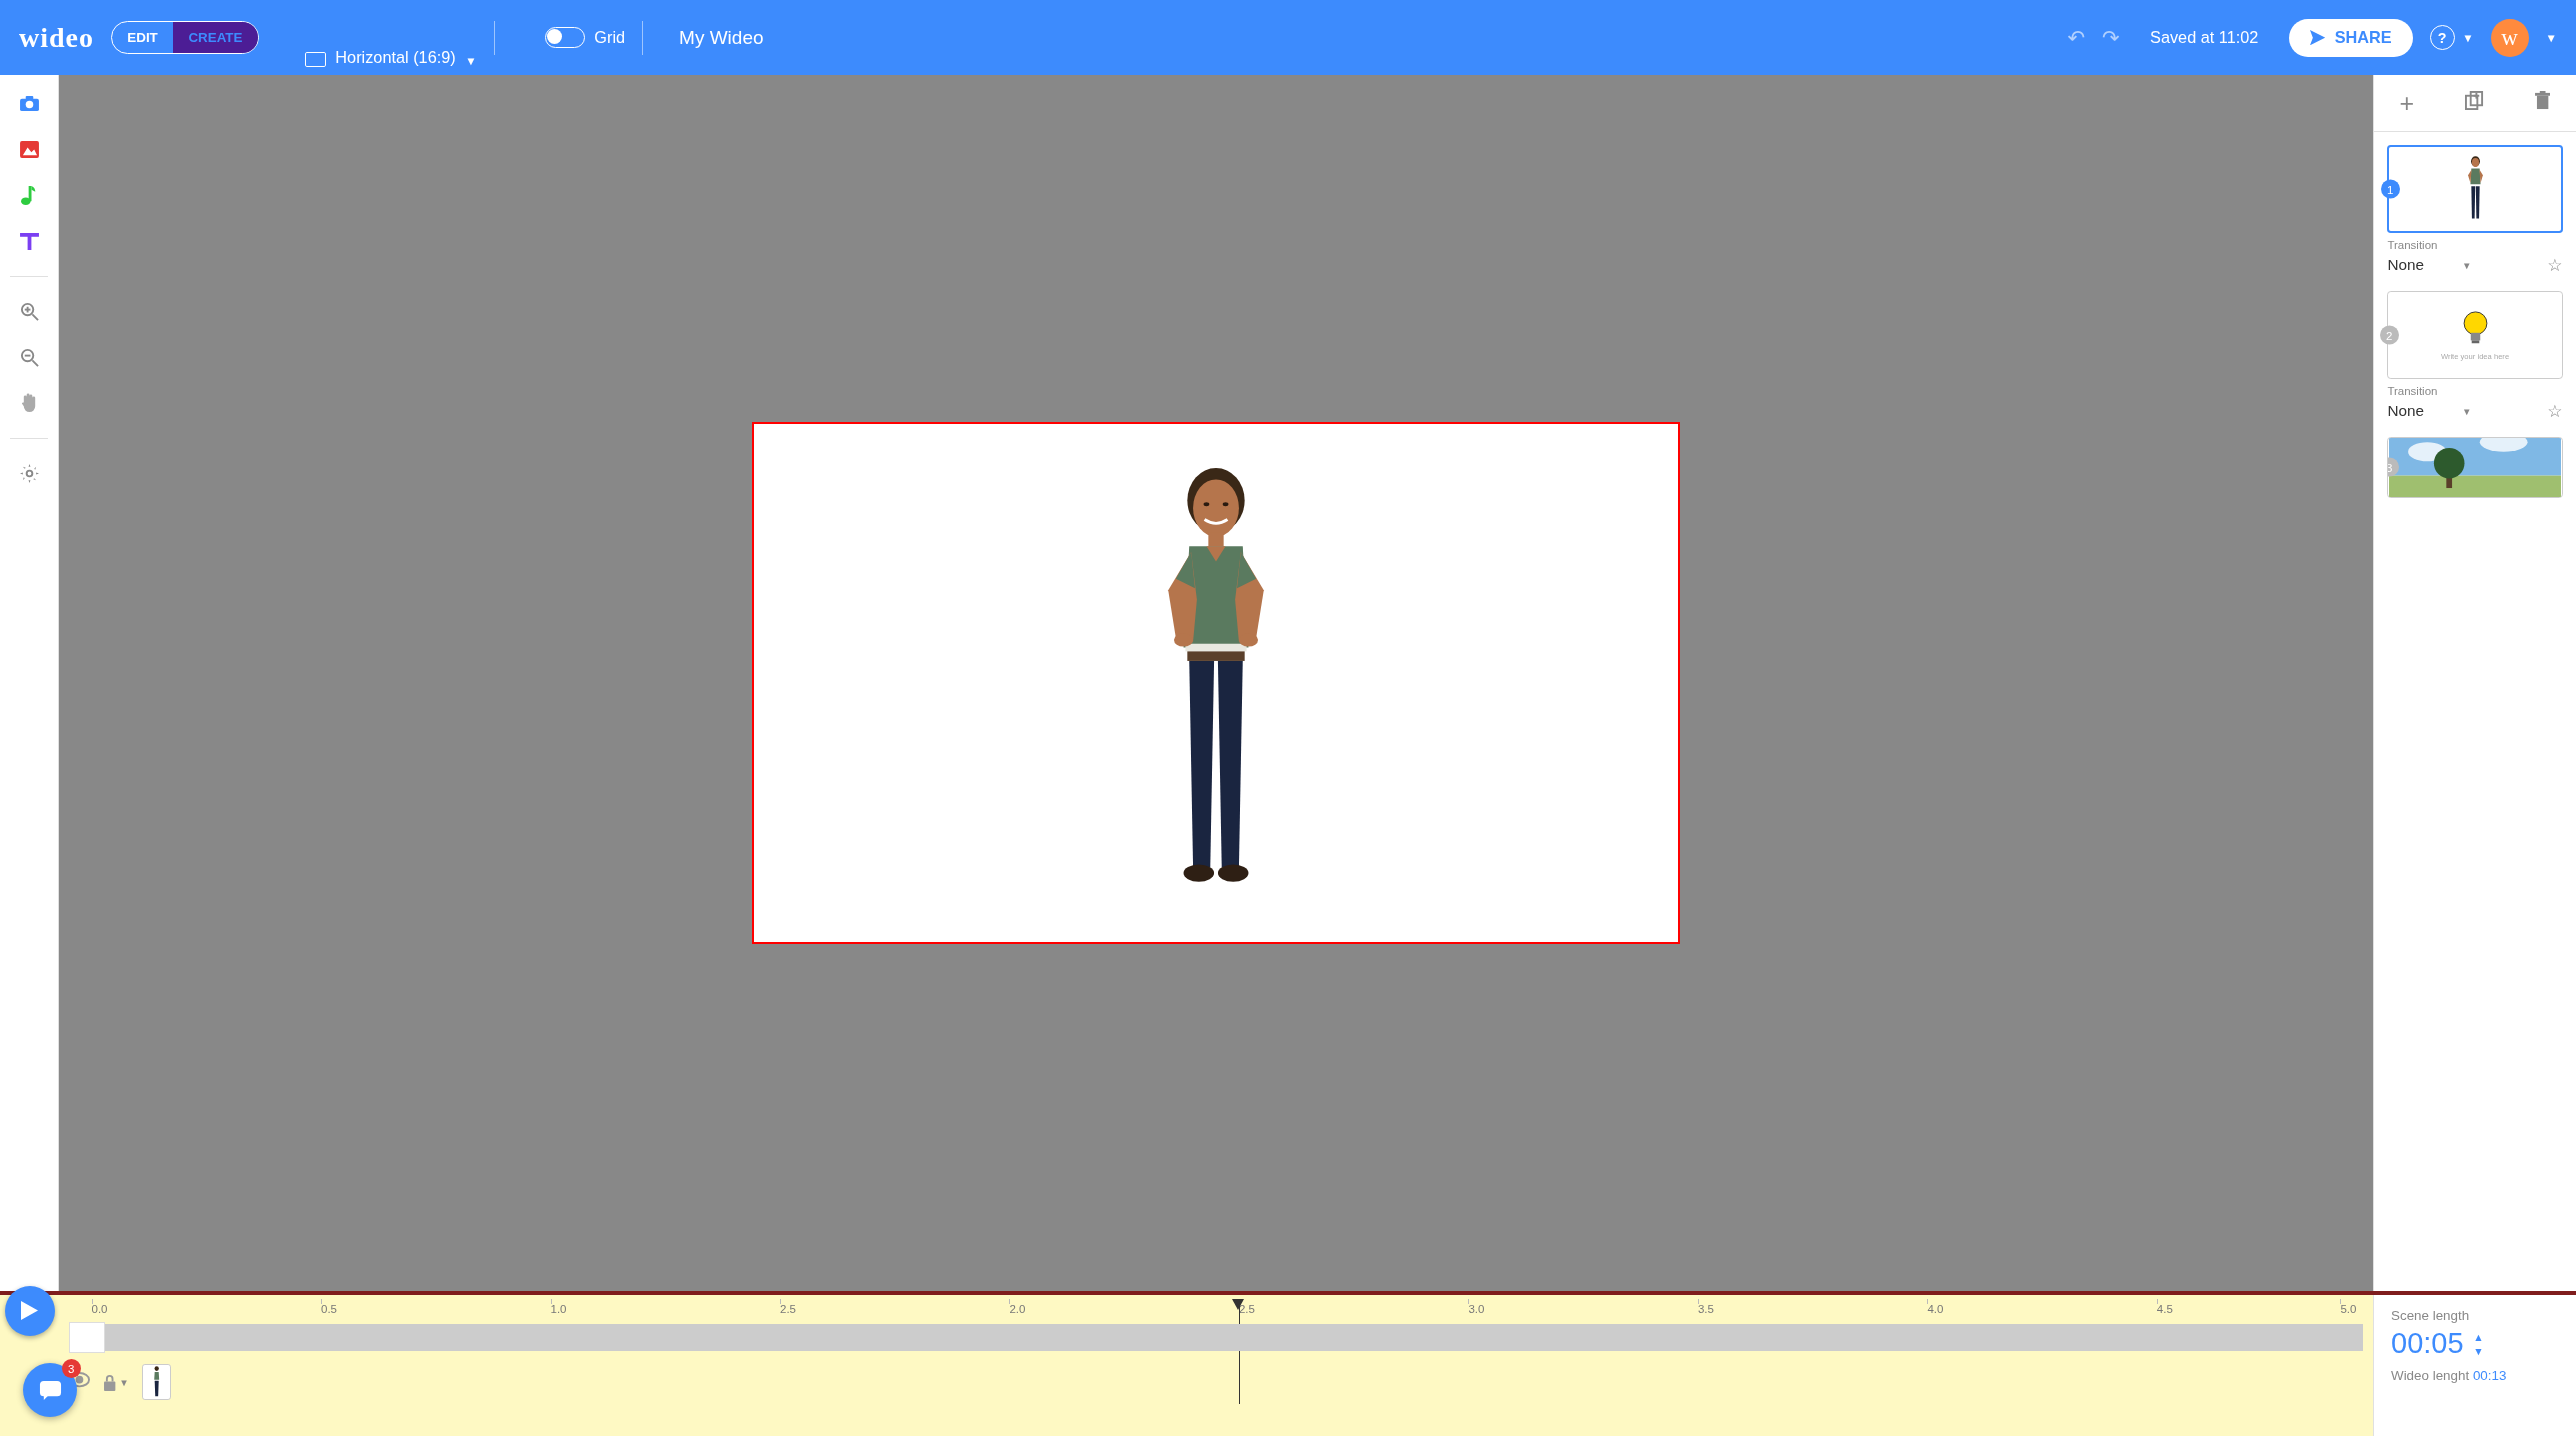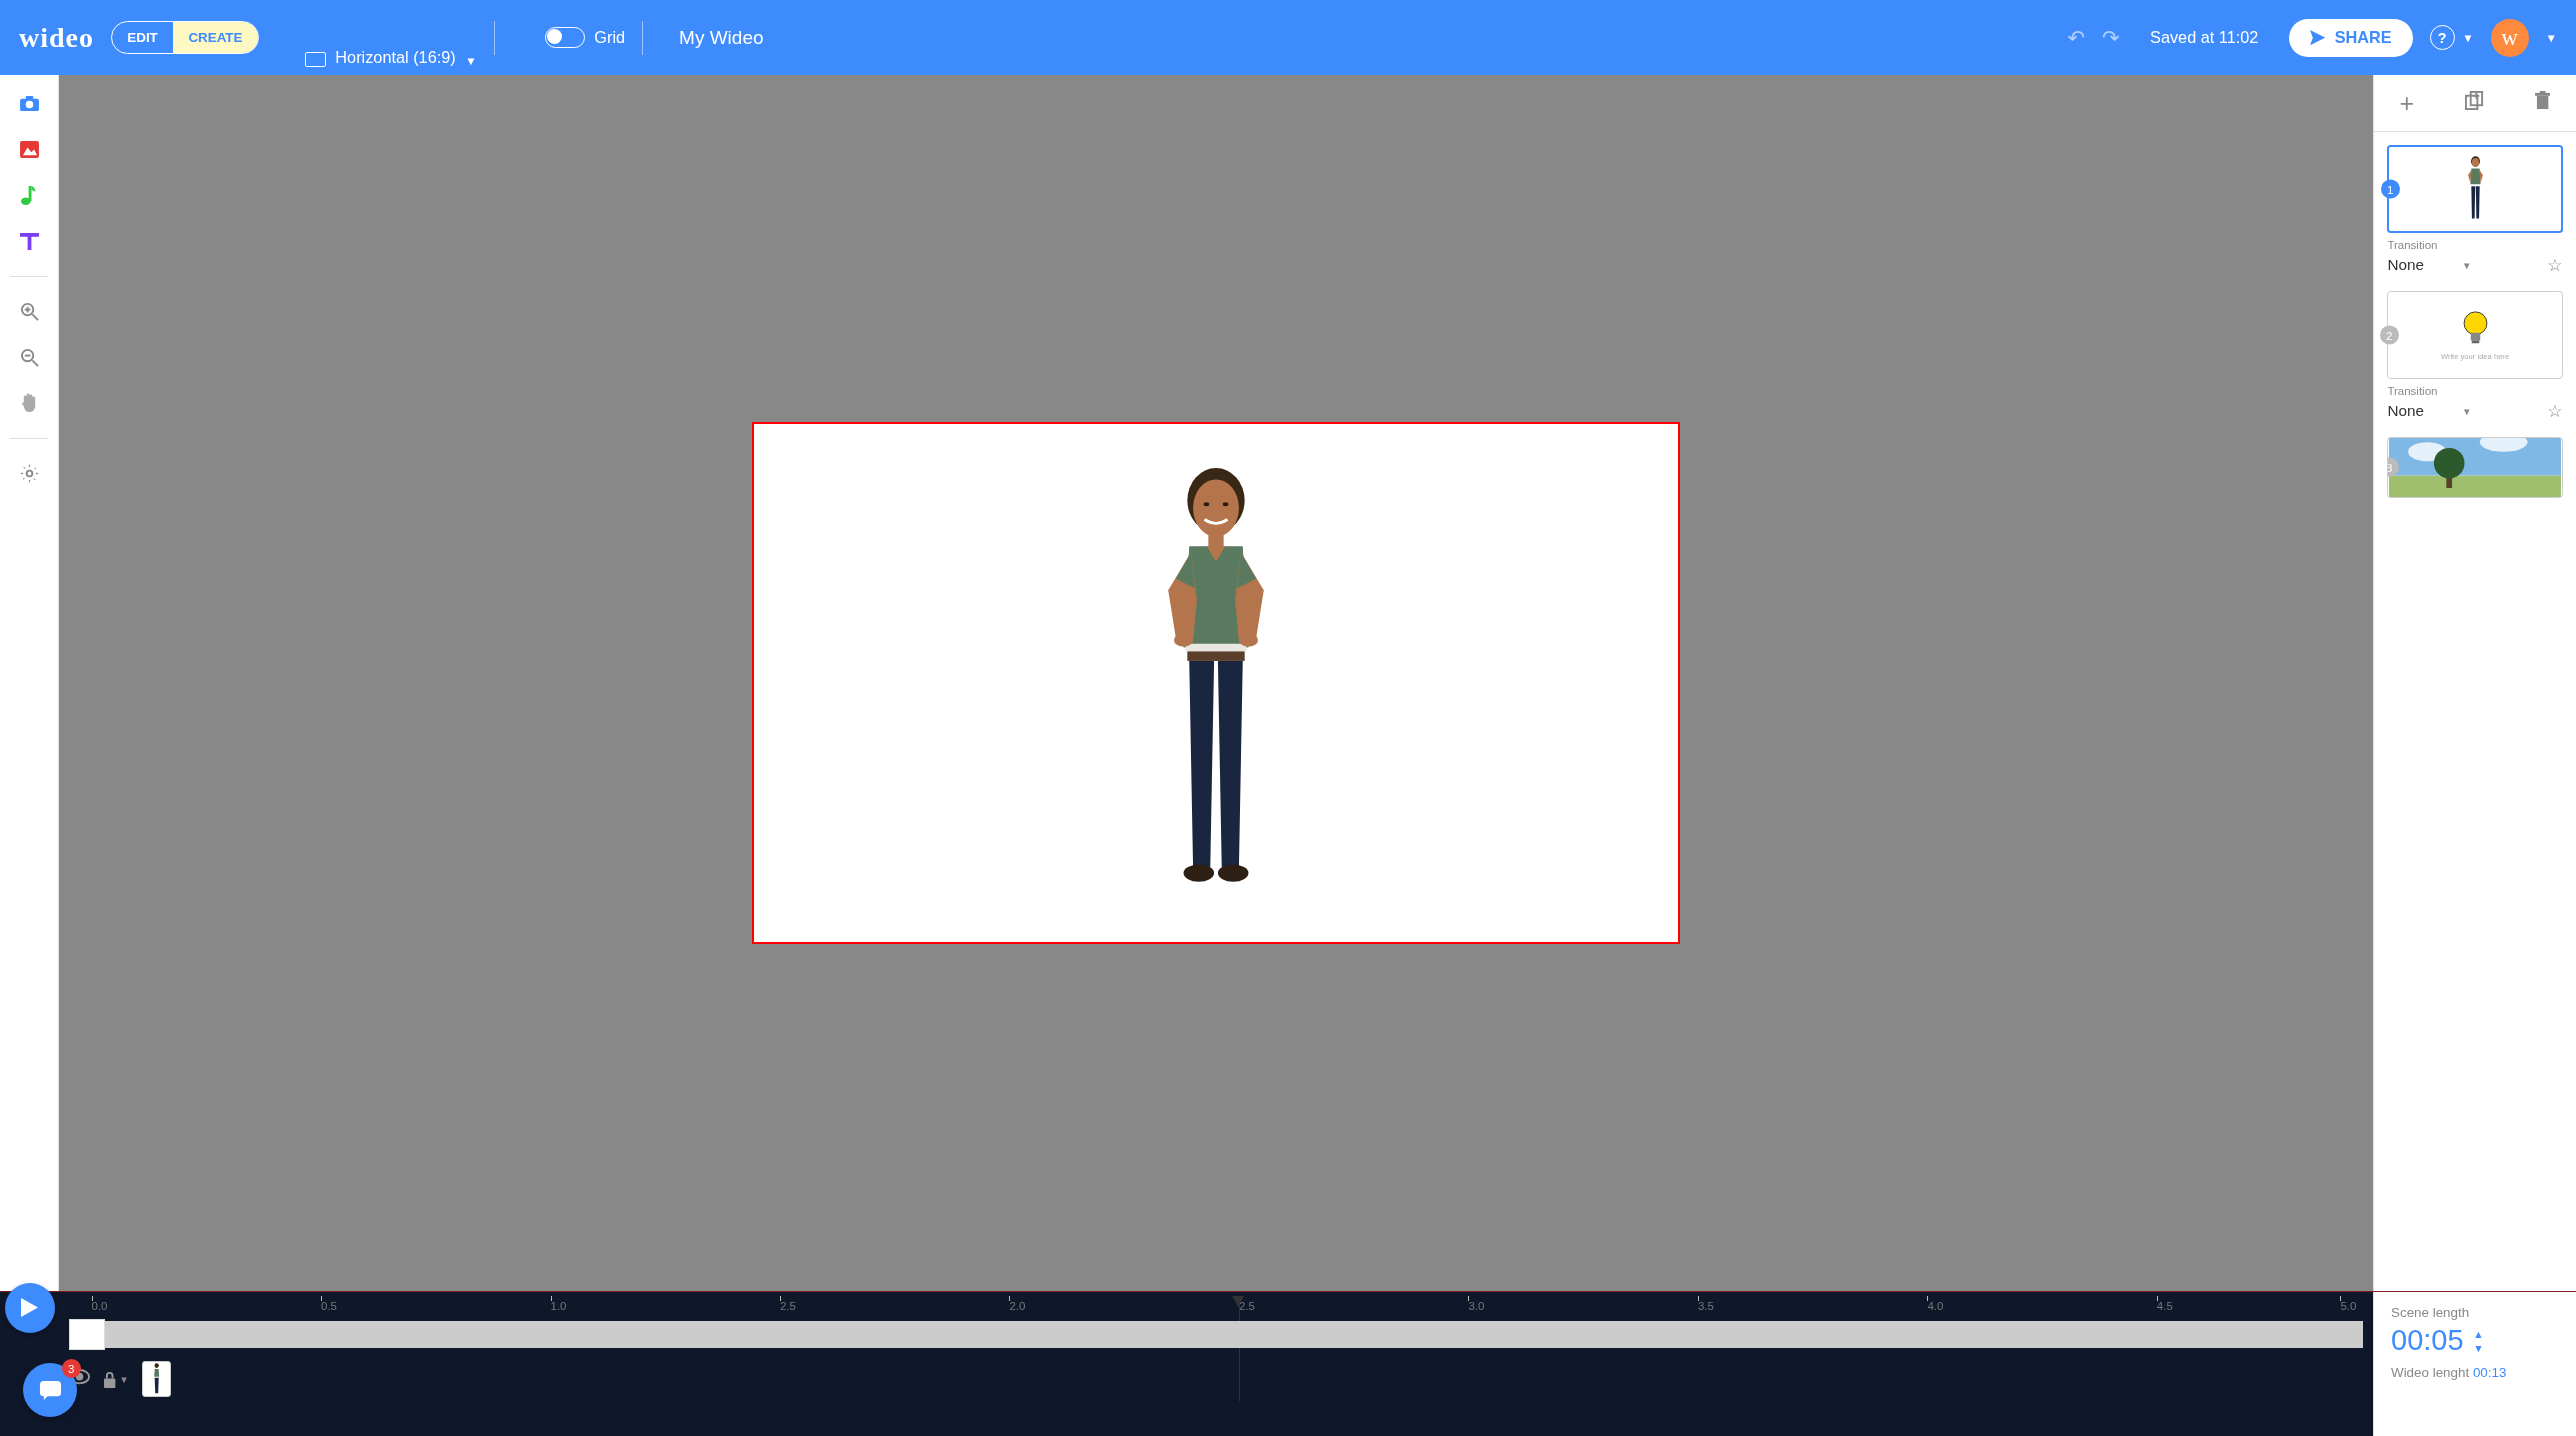--- a/index.html
+++ b/index.html
@@ -5,21 +5,21 @@
 *{margin:0;padding:0;box-sizing:border-box;font-family:Arial,Helvetica,sans-serif;}
 html,body{width:100%;height:100%;overflow:hidden;}
 body{display:flex;flex-direction:column;background:#fff;}
 
 
 .header{background:#3d8bfd;height:75px;display:flex;align-items:center;padding:0 19px;color:#fff;gap:17px;flex-shrink:0;}
 .logo{font-family:'Brush Script MT',cursive;font-size:28px;font-weight:bold;color:#fff;letter-spacing:1px;}
 .edit-create{display:flex;border:1.9px solid #fff;border-radius:19px;overflow:hidden;height:32.5px;}
 .edit-create span{padding:0 15.3px;display:flex;align-items:center;font-size:13.4px;font-weight:bold;cursor:pointer;}
 .ec-edit{color:#fff;}
-.ec-create{background:#fef9c3;color:#3d8bfd;}
+.ec-create{background:#4c1d95;color:#3d8bfd;}
 .orient{display:flex;align-items:flex-end;gap:9.6px;font-size:16.3px;margin-left:29px;cursor:pointer;margin-top:40px;}
 .orient-icon{width:21px;height:15.3px;border:1.9px solid #fff;border-radius:1.9px;}
 .chev{font-size:11.5px;}
 .vdiv{width:1px;height:34px;background:rgba(255,255,255,0.5);}
 .grid-toggle{display:flex;align-items:center;gap:9.6px;font-size:16.3px;margin-left:33px;}
 .switch{width:40px;height:21px;border-radius:10.5px;border:1.9px solid #fff;position:relative;cursor:pointer;}
 .switch-knob{width:15.3px;height:15.3px;border-radius:50%;background:#fff;position:absolute;left:1px;top:1px;}
 .title{font-size:19px;margin-left:19px;}
 .spacer{flex:1;}
 .undo-redo{display:flex;gap:17px;font-size:21px;color:rgba(255,255,255,0.6);}
@@ -54,21 +54,21 @@
 .scene-num{position:absolute;left:-8.6px;top:50%;transform:translateY(-50%);width:19px;height:19px;border-radius:50%;display:flex;align-items:center;justify-content:center;font-size:11.5px;color:#fff;}
 .num-active{background:#3d8bfd;}
 .num-inactive{background:#bbb;}
 .trans-row{margin-bottom:15.3px;}
 .trans-label{font-size:11.5px;color:#888;margin-bottom:3.8px;}
 .trans-select{display:flex;align-items:center;justify-content:space-between;}
 .trans-val{font-size:15.3px;color:#333;display:flex;align-items:center;gap:38px;cursor:pointer;}
 .star{color:#888;font-size:17px;cursor:pointer;}
 
 
-.timeline{height:145px;background:#0f172a;display:flex;flex-shrink:0;border-top:1px solid #7f1d1d;}
+.timeline{height:145px;background:#fef9c3;display:flex;flex-shrink:0;border-top:4px solid #7f1d1d;}
 .tl-left{width:59px;display:flex;align-items:flex-start;justify-content:center;padding-top:9.6px;}
 .play-btn{width:50px;height:50px;border-radius:50%;background:#3d8bfd;display:flex;align-items:center;justify-content:center;cursor:pointer;margin-top:-19px;box-shadow:0 1.9px 5.7px rgba(0,0,0,0.3);}
 .tl-main{flex:1;position:relative;padding:3.8px 9.6px;}
 .tl-ruler{height:23px;position:relative;font-size:11.5px;color:#777;}
 .tick{position:absolute;top:3.8px;}
 .tick::before{content:'';position:absolute;left:0;top:-3.8px;width:1px;height:5.7px;background:#bbb;}
 .playhead{position:absolute;top:0;width:1px;height:105px;background:#333;}
 .playhead::before{content:'';position:absolute;top:0;left:-6.7px;width:0;height:0;border-left:6.7px solid transparent;border-right:6.7px solid transparent;border-top:11.5px solid #333;}
 .tl-bar{height:27px;background:#ccc;margin-top:1.9px;position:relative;}
 .tl-handle{position:absolute;left:0;top:-1.9px;width:36px;height:31px;background:#fff;border:1px solid #ddd;cursor:ew-resize;}

